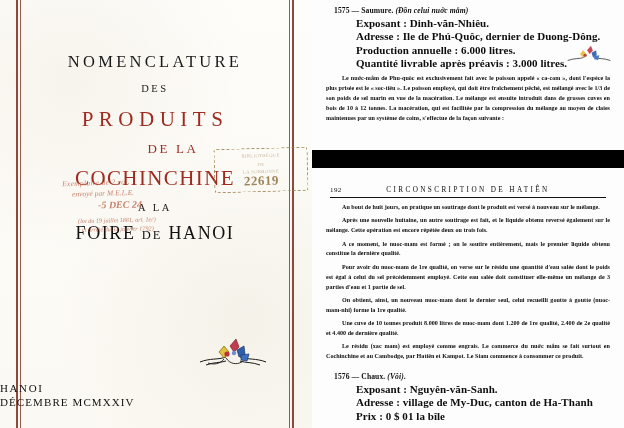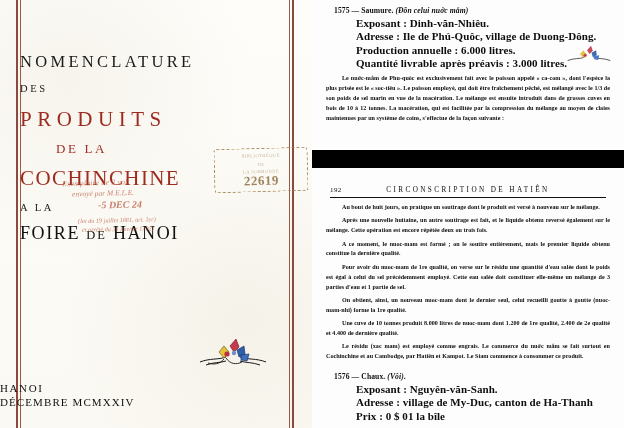--- a/index.html
+++ b/index.html
@@ -32,20 +32,21 @@
     border-top:2px solid #8d4a3c;
     border-bottom:2px solid #8d4a3c;
   }
   .tp-border-inner{
     position:absolute;left:20px;top:-2px;right:22px;bottom:0px;
     border-left:1px solid #9c5a48;
     border-right:1px solid #9c5a48;
   }
   .tp-content{
     position:absolute;left:20px;right:22px;top:0;bottom:0;
+    text-align:center;
   }
   .t-nomenclature{
     margin-top:52px;
     font-size:16.5px;
     letter-spacing:3.3px;
     color:#1a1a1a;
     font-weight:400;
     font-family:"Liberation Serif", serif;
     white-space:nowrap;
   }
@@ -254,21 +255,21 @@
   <div class="right-col">
 
     <div class="scan scan-top blur">
       <div class="entry-head">
         <span>1575</span>
         <span>—</span>
         <span>Saumure</span>.
         <span class="ital">(Đồn celui nuớc mắm)</span>
       </div>
       <div class="entry-line">Exposant : Dinh-văn-Nhiêu.</div>
-      <div class="entry-line">Adresse : Ile de Phú-Quôc, village de Duong-Dông.</div>
+      <div class="entry-line">Adresse : Ile de Phú-Quôc, dernier de Duong-Dông.</div>
       <div class="entry-line">Production annuelle : 6.000 litres.</div>
       <div style="position:relative;">
         <div class="entry-line">Quantité livrable après préavis : 3.000 litres.</div>
         <div style="position:absolute;right:6px;top:-12px;">
           <svg width="58" height="22" viewBox="0 0 74 34" aria-hidden="true" opacity=".92">
             <g stroke="#1a1a1a" stroke-width="1.2" fill="none">
               <path d="M4 24 C14 20, 22 22, 30 19"></path>
               <path d="M70 24 C60 20, 52 22, 44 19"></path>
             </g>
             <path d="M23 14 l5 -6 5 6 -5 6 z" fill="#e3c13a"></path>

